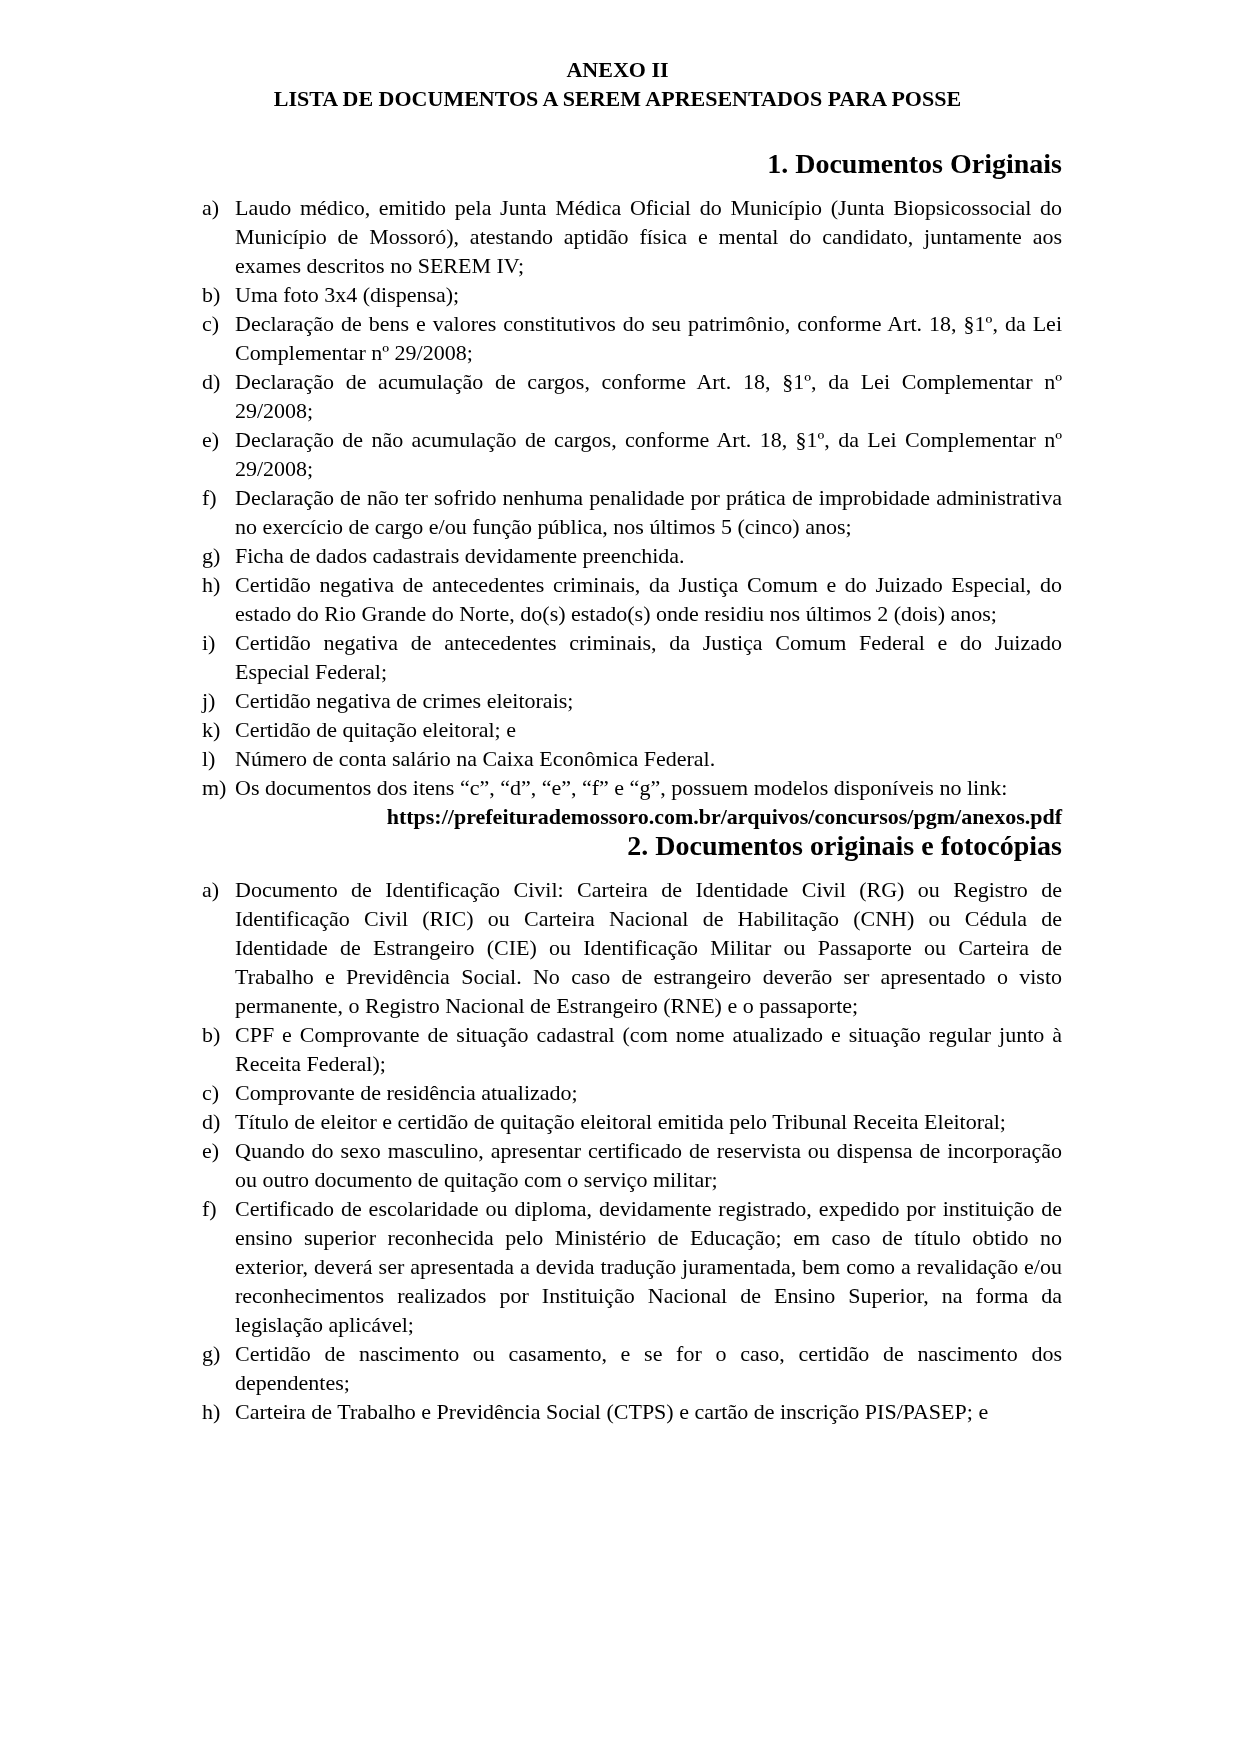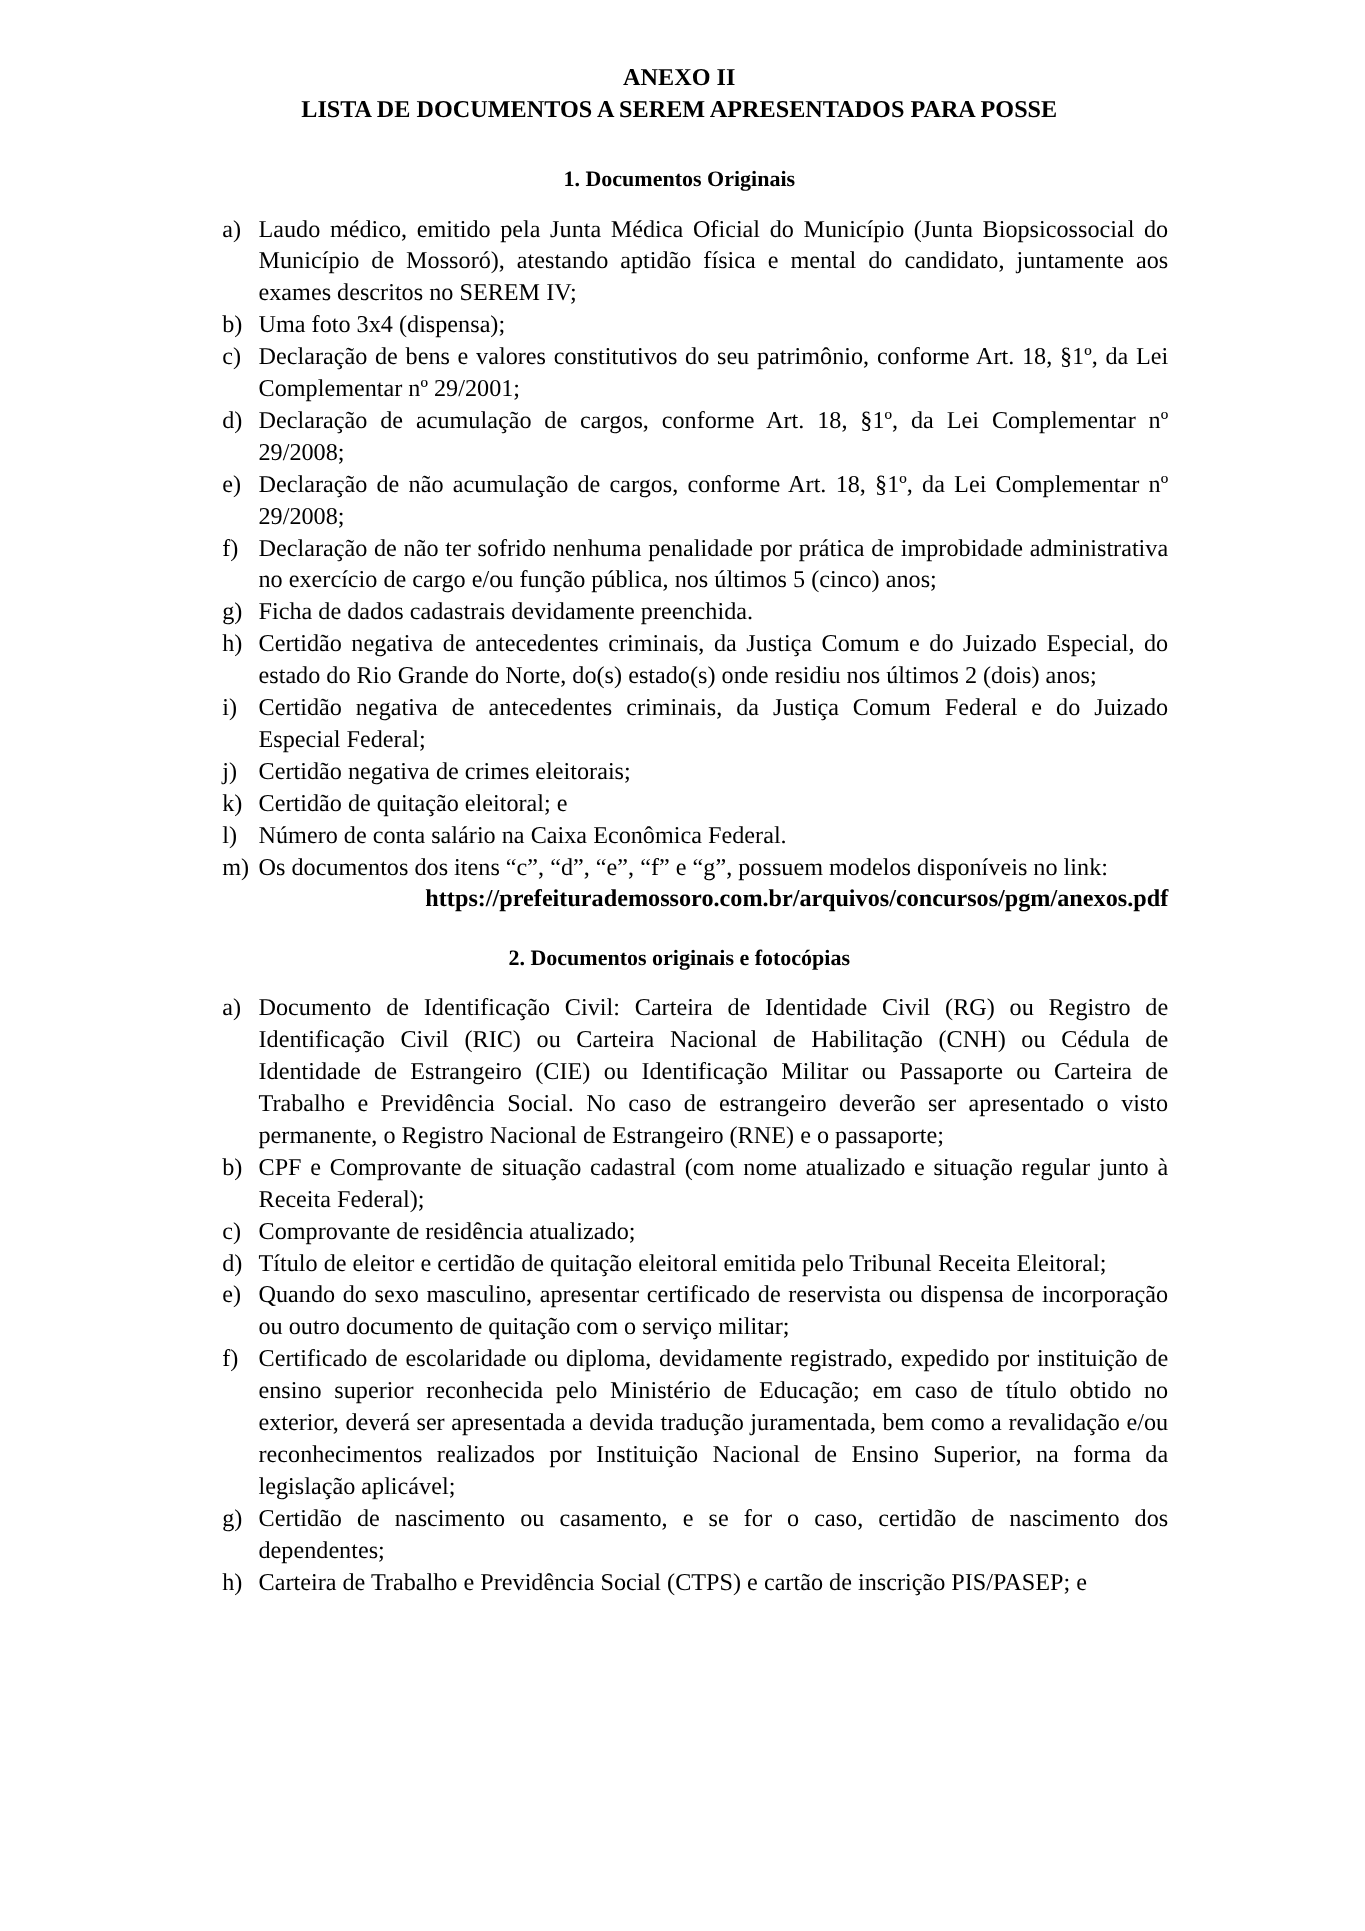--- a/index.html
+++ b/index.html
@@ -24,27 +24,27 @@
   .title-block {
     text-align: center;
   }
   .doc-title {
     font-size: 22px;
     line-height: 29px;
     font-weight: bold;
     text-align: center;
   }
   .section-heading {
-    font-size: 20px;
+    font-size: 28px;
     line-height: 29px;
     font-weight: bold;
-    text-align: center;
+    text-align: right;
   }
   .section--1 .section-heading { margin-top: 36px; }
-  .section--2 .section-heading { margin-top: 26px; }
+  .section--2 .section-heading { }
   .doc-list {
     margin-top: 15px;
     font-size: 22px;
     line-height: 29px;
   }
   .list-item {
     position: relative;
     padding-left: 62px;
     text-align: justify;
   }
@@ -66,21 +66,21 @@
   <div class="title-block">
     <div class="doc-title">ANEXO II</div>
     <div class="doc-title">LISTA DE DOCUMENTOS A SEREM APRESENTADOS PARA POSSE</div>
   </div>
 
   <div class="section section--1">
     <div class="section-heading">1. Documentos Originais</div>
     <div class="doc-list">
         <div class="list-item"><span class="marker">a)</span><span>Laudo médico, emitido pela Junta Médica Oficial do Município (Junta Biopsicossocial do Município de Mossoró), atestando aptidão física e mental do candidato, juntamente aos exames descritos no SEREM IV;</span></div>
         <div class="list-item"><span class="marker">b)</span><span>Uma foto 3x4 (dispensa);</span></div>
-        <div class="list-item"><span class="marker">c)</span><span>Declaração de bens e valores constitutivos do seu patrimônio, conforme Art. 18, §1º, da Lei Complementar nº 29/2001;</span></div>
+        <div class="list-item"><span class="marker">c)</span><span>Declaração de bens e valores constitutivos do seu patrimônio, conforme Art. 18, §1º, da Lei Complementar nº 29/2008;</span></div>
         <div class="list-item"><span class="marker">d)</span><span>Declaração de acumulação de cargos, conforme Art. 18, §1º, da Lei Complementar nº 29/2008;</span></div>
         <div class="list-item"><span class="marker">e)</span><span>Declaração de não acumulação de cargos, conforme Art. 18, §1º, da Lei Complementar nº 29/2008;</span></div>
         <div class="list-item"><span class="marker">f)</span><span>Declaração de não ter sofrido nenhuma penalidade por prática de improbidade administrativa no exercício de cargo e/ou função pública, nos últimos 5 (cinco) anos;</span></div>
         <div class="list-item"><span class="marker">g)</span><span>Ficha de dados cadastrais devidamente preenchida.</span></div>
         <div class="list-item"><span class="marker">h)</span><span>Certidão negativa de antecedentes criminais, da Justiça Comum e do Juizado Especial, do estado do Rio Grande do Norte, do(s) estado(s) onde residiu nos últimos 2 (dois) anos;</span></div>
         <div class="list-item"><span class="marker">i)</span><span>Certidão negativa de antecedentes criminais, da Justiça Comum Federal e do Juizado Especial Federal;</span></div>
         <div class="list-item"><span class="marker">j)</span><span>Certidão negativa de crimes eleitorais;</span></div>
         <div class="list-item"><span class="marker">k)</span><span>Certidão de quitação eleitoral; e</span></div>
         <div class="list-item"><span class="marker">l)</span><span>Número de conta salário na Caixa Econômica Federal.</span></div>
         <div class="list-item"><span class="marker">m)</span><span>Os documentos dos itens “c”, “d”, “e”, “f” e “g”, possuem modelos disponíveis no link:</span><div class="item-link">https://prefeiturademossoro.com.br/arquivos/concursos/pgm/anexos.pdf</div></div>

